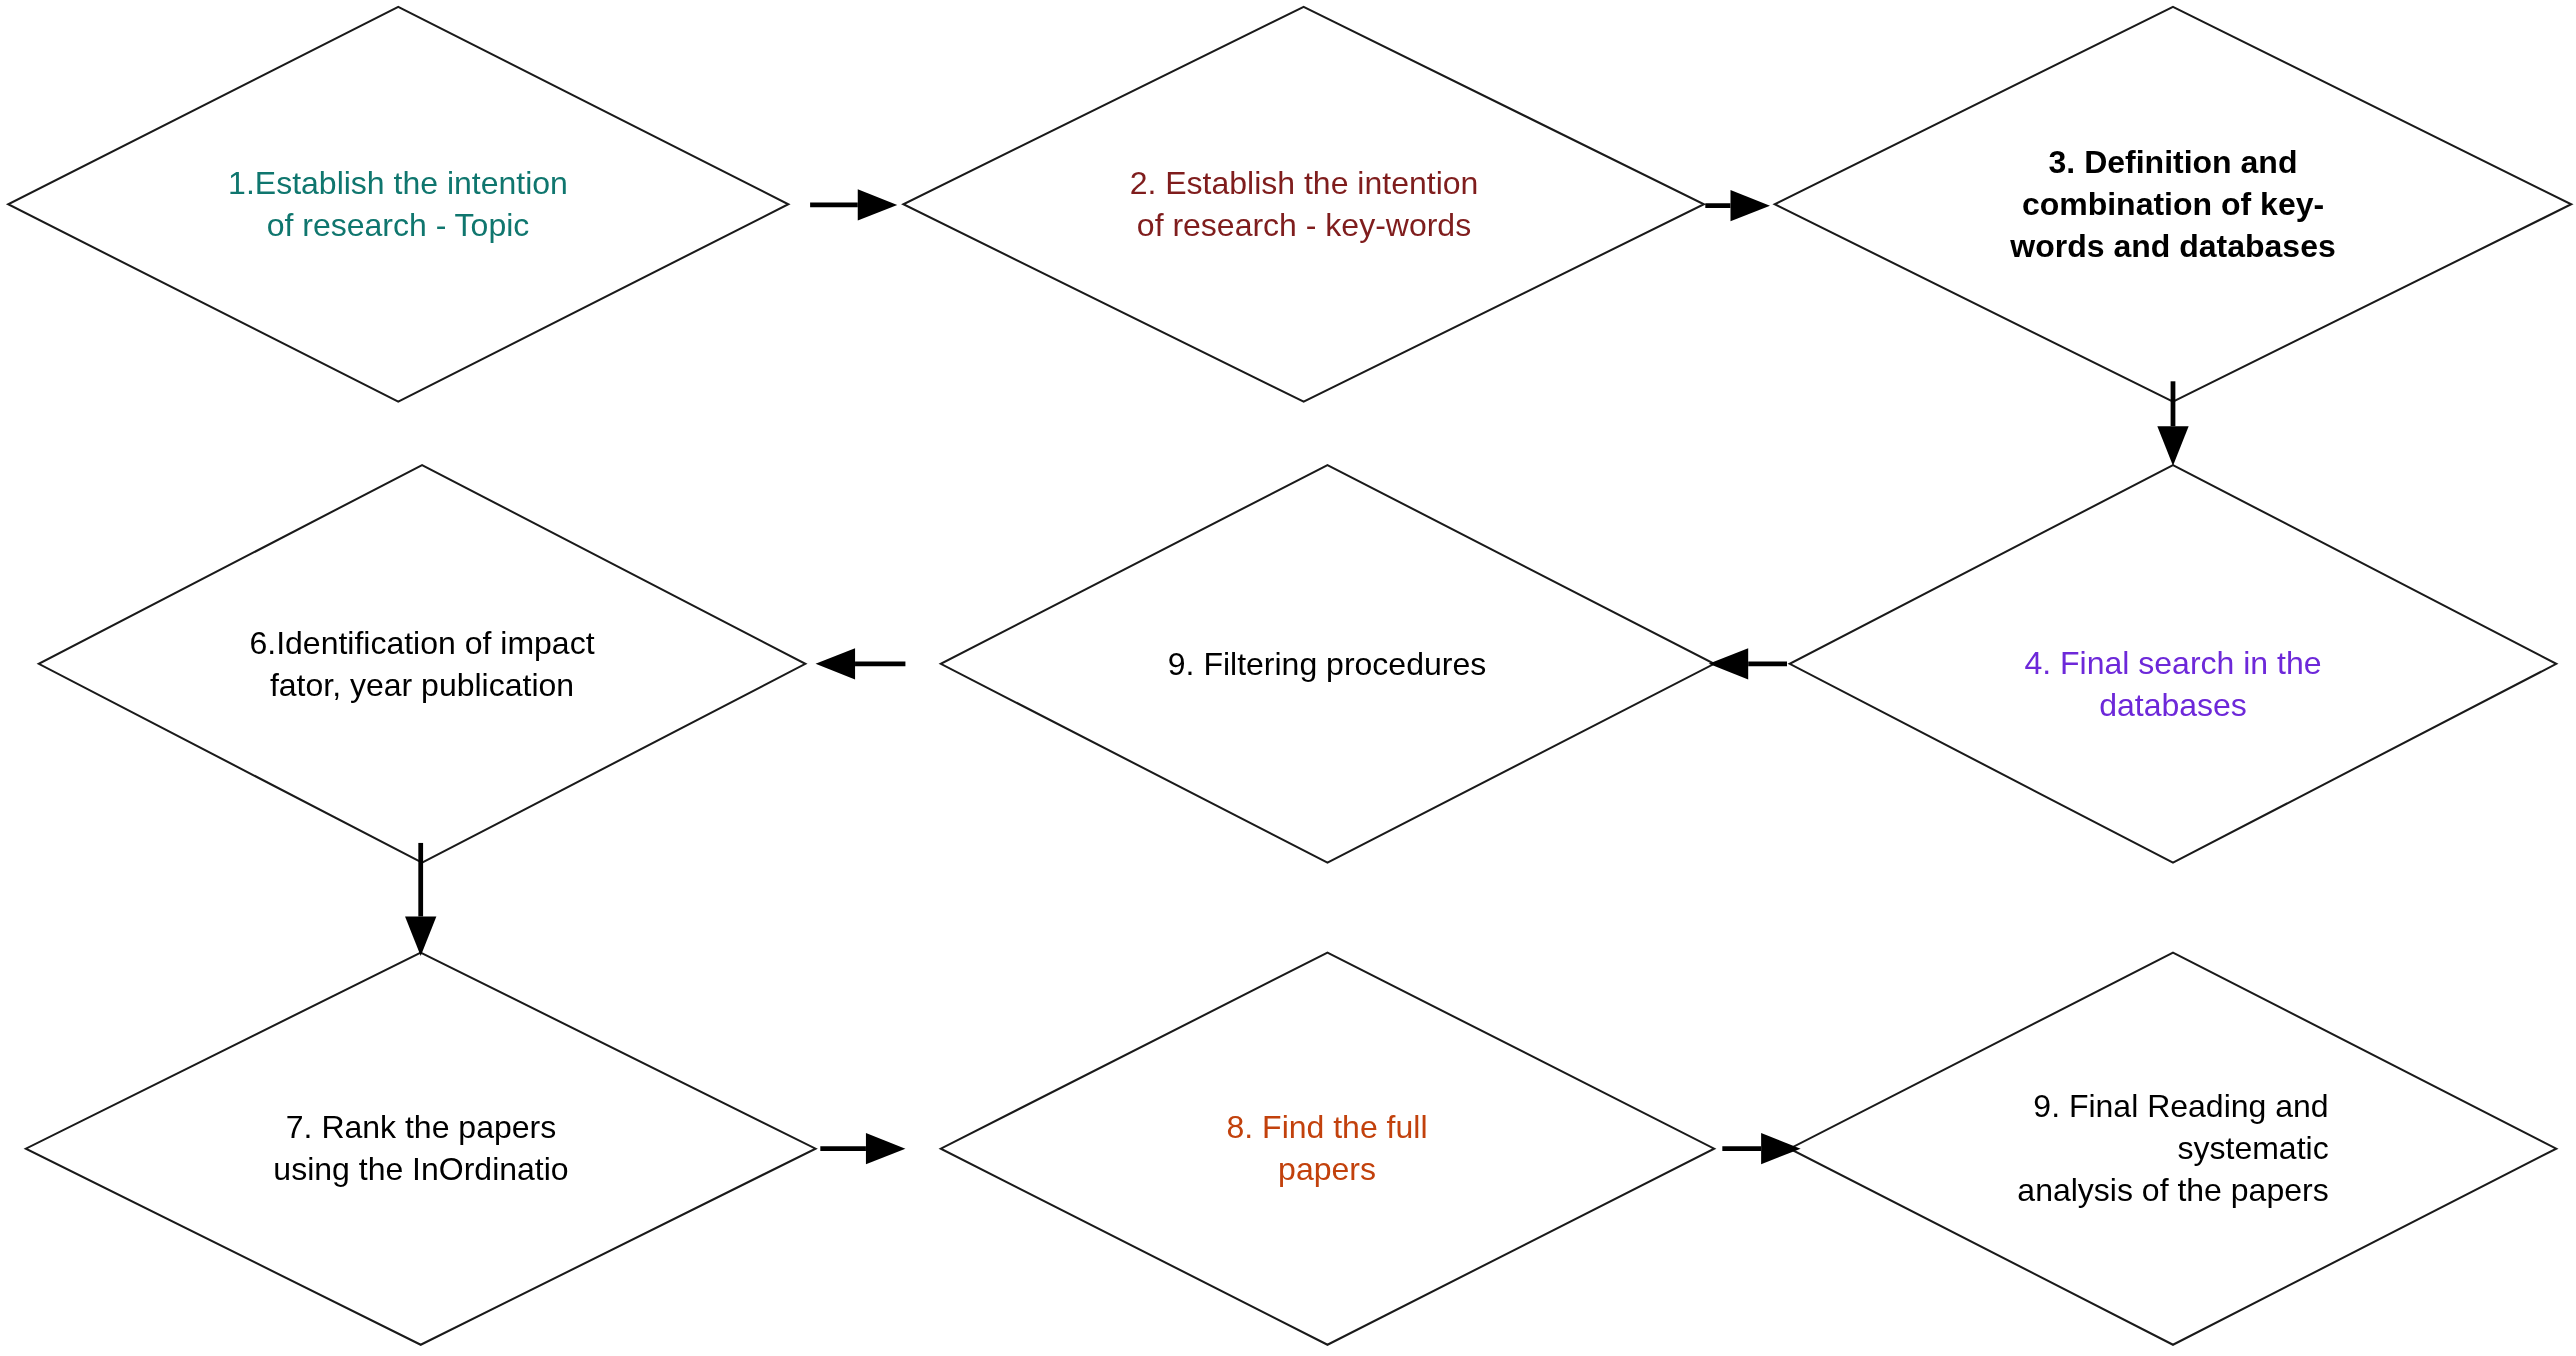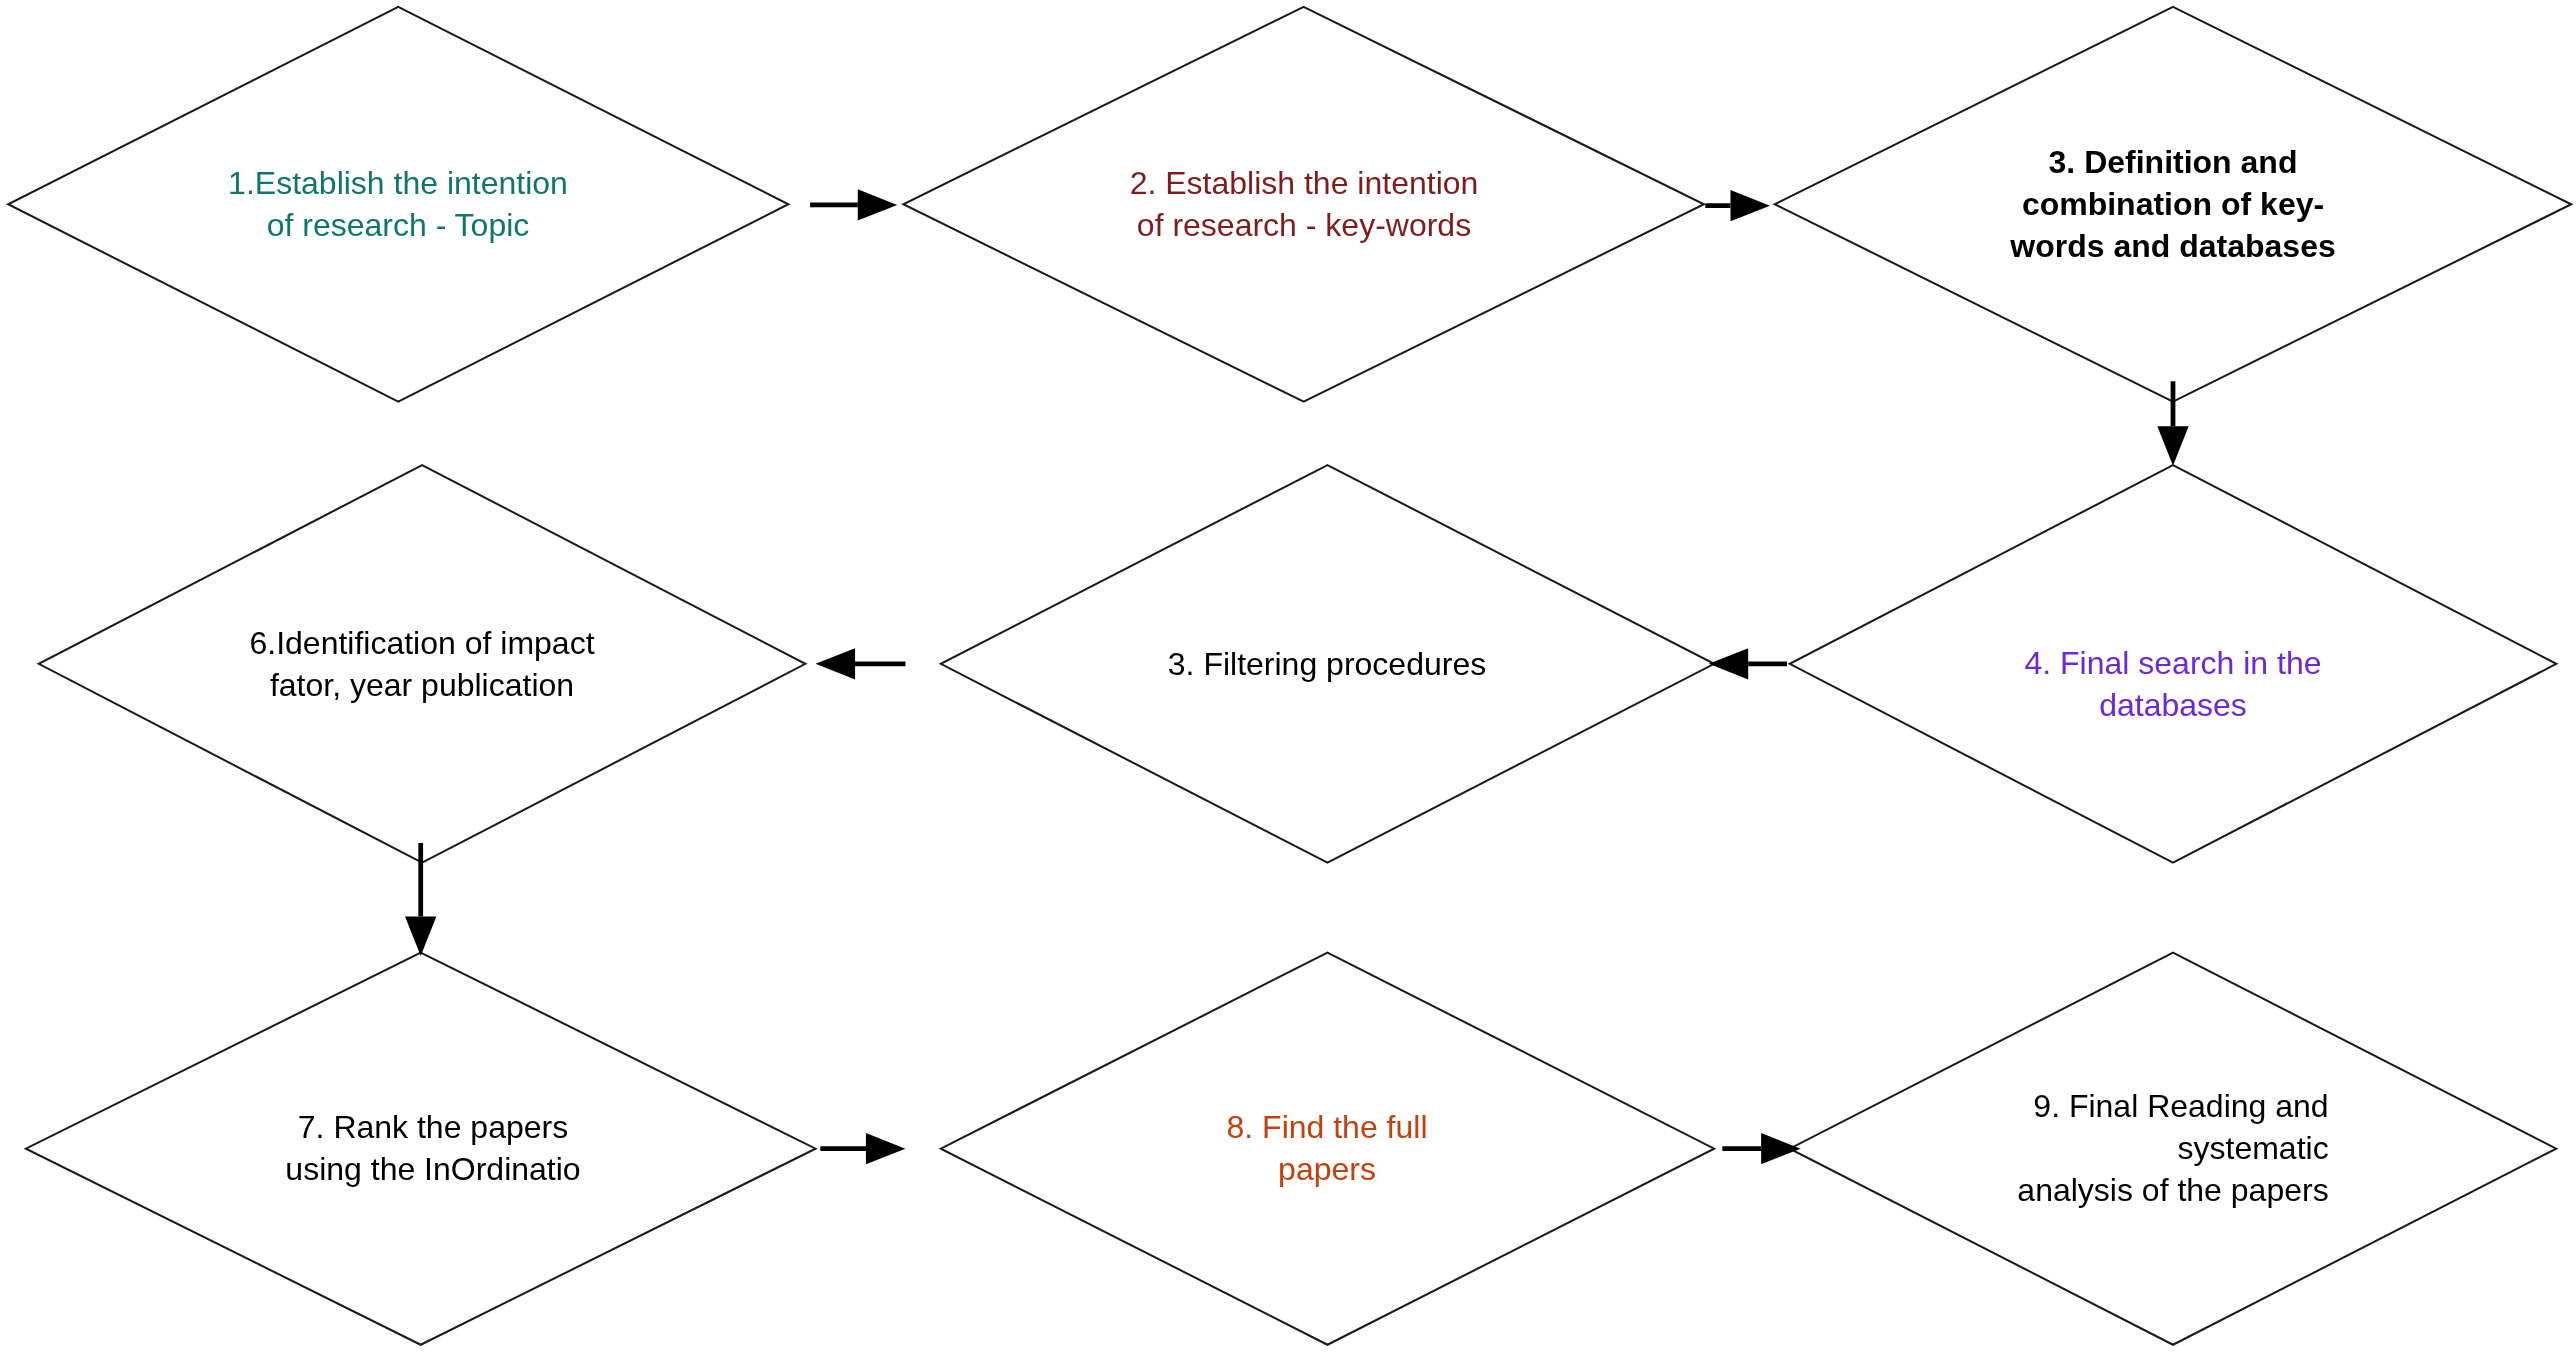--- a/index.html
+++ b/index.html
@@ -105,24 +105,24 @@
   <div id="label-layer">
       <div class="node-label" style="left: 398px; top: 204px; color: #0f766e;">1.Establish the intention
 of research - Topic</div>
       <div class="node-label" style="left: 1304px; top: 204px; color: #7f1d1d;">2. Establish the intention
 of research  - key-words</div>
       <div class="node-label" style="left: 2173px; top: 204px; color: rgb(0, 0, 0); font-weight: bold;">3. Definition and
 combination of key-
 words and databases</div>
       <div class="node-label" style="left: 2173px; top: 684px; color: #6d28d9;">4. Final search in the
 databases</div>
-      <div class="node-label" style="left: 1327px; top: 664px; color: rgb(0, 0, 0);">3. Filtering procedures</div>
+      <div class="node-label" style="left: 1327px; top: 664px; color: rgb(0, 0, 0);">9. Filtering procedures</div>
       <div class="node-label" style="left: 422px; top: 664px; color: rgb(0, 0, 0);">6.Identification of impact
 fator, year publication</div>
-      <div class="node-label" style="left: 421px; top: 1148px; color: rgb(0, 0, 0); margin-left: 12px;">7. Rank the papers
+      <div class="node-label" style="left: 421px; top: 1148px; color: rgb(0, 0, 0);">7. Rank the papers
 using the InOrdinatio</div>
       <div class="node-label" style="left: 1327px; top: 1148px; color: #c2410c;">8. Find the full
 papers</div>
       <div class="node-label" style="left: 2173px; top: 1148px; color: rgb(0, 0, 0); text-align: right;">9. Final Reading and
 systematic
 analysis of the papers</div>
     </div>
 
 </div>
 

